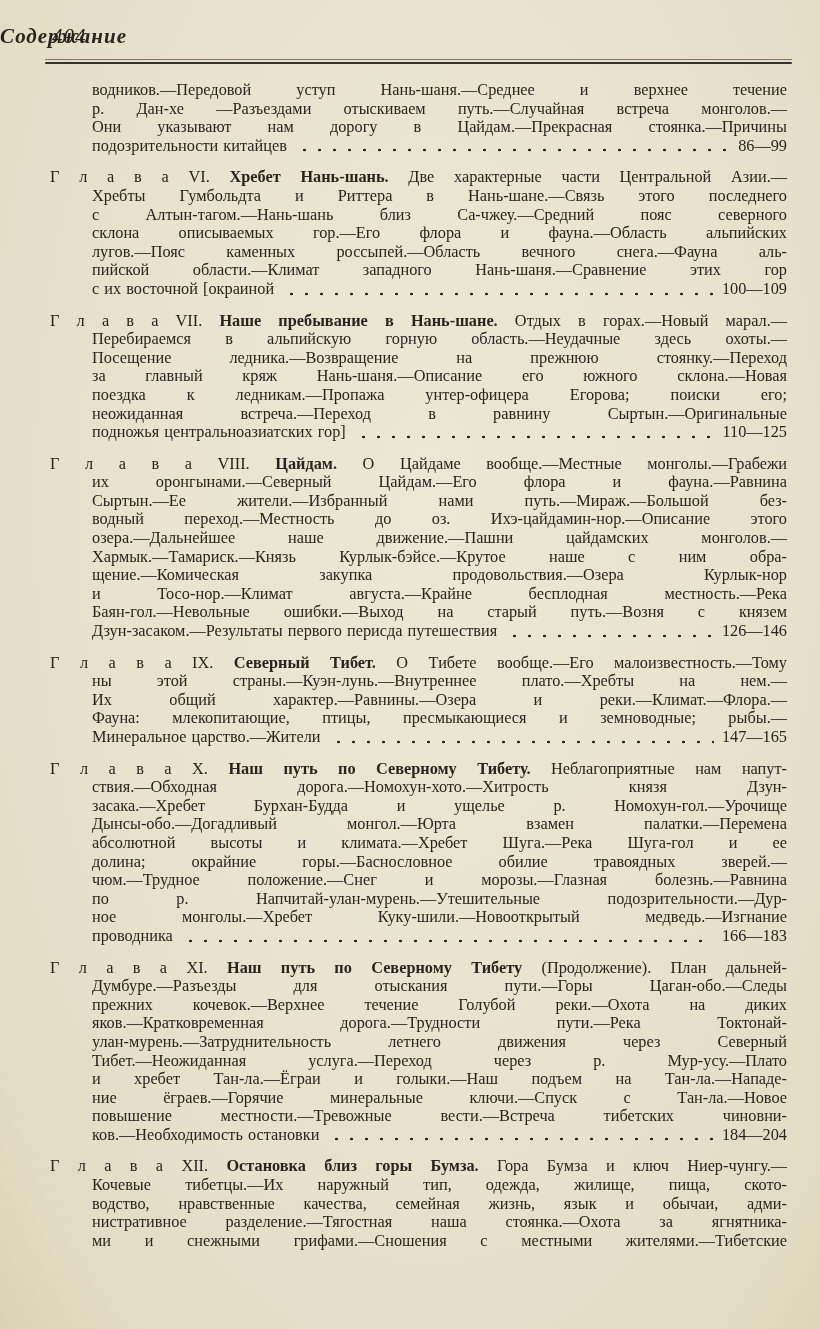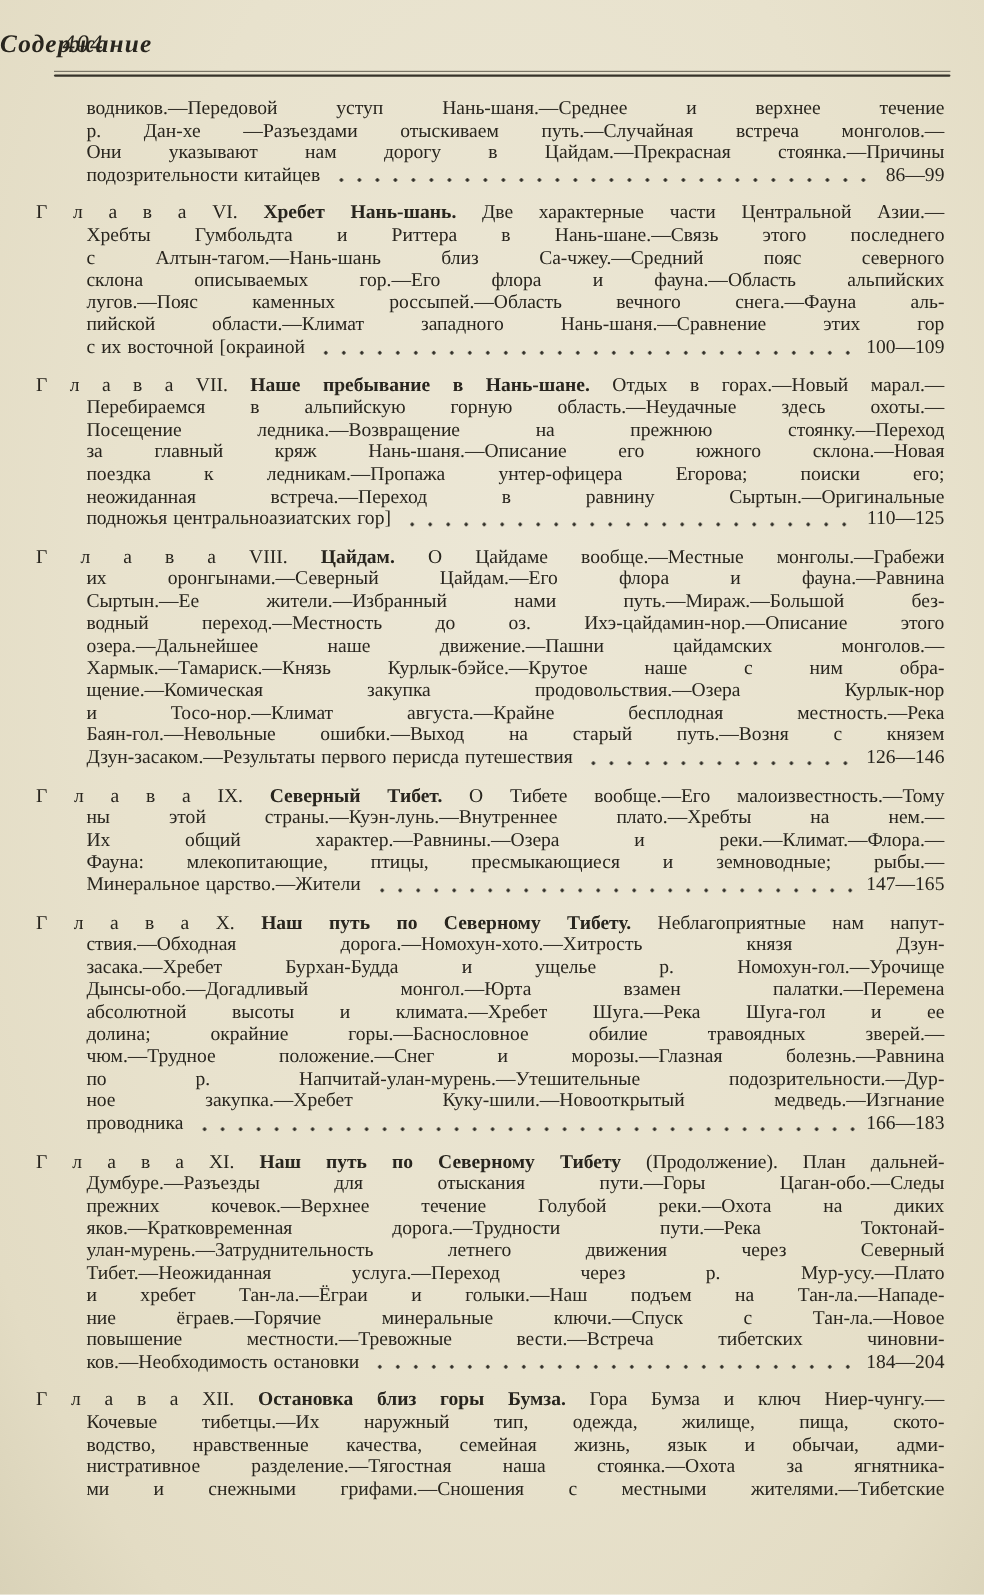--- a/index.html
+++ b/index.html
@@ -44,21 +44,21 @@
     background: #7a7567;
     margin: 5px 28px 0 45px;
   }
   .rule-thick {
     height: 2px;
     background: #36332a;
     margin: 2px 28px 0 45px;
     border-radius: 1px;
   }
   .toc {
-    padding: 17px 33px 0 30px;
+    padding: 17px 33px 0 50px;
   }
   .entry { margin-top: 13px; }
   .entry:first-child { margin-top: 0; }
   .line {
     font-size: 16.3px;
     line-height: 18.6px;
     padding-left: 42px;
     text-align: justify;
     text-align-last: justify;
     word-spacing: 1px;
@@ -162,21 +162,21 @@
       </div>
       <div class="entry">
         <div class="line flush"><span class="line-text"><span class="chap-label">Г л а в а X. </span><span class="chap-title">Наш путь по Северному Тибету.</span><span> Неблагоприятные нам напут-</span></span></div>
         <div class="line"><span class="line-text"><span>ствия.—Обходная дорога.—Номохун-хото.—Хитрость князя Дзун-</span></span></div>
         <div class="line"><span class="line-text"><span>засака.—Хребет Бурхан-Будда и ущелье р. Номохун-гол.—Урочище</span></span></div>
         <div class="line"><span class="line-text"><span>Дынсы-обо.—Догадливый монгол.—Юрта взамен палатки.—Перемена</span></span></div>
         <div class="line"><span class="line-text"><span>абсолютной высоты и климата.—Хребет Шуга.—Река Шуга-гол и ее</span></span></div>
         <div class="line"><span class="line-text"><span>долина; окрайние горы.—Баснословное обилие травоядных зверей.—</span></span></div>
         <div class="line"><span class="line-text"><span>чюм.—Трудное положение.—Снег и морозы.—Глазная болезнь.—Равнина</span></span></div>
         <div class="line"><span class="line-text"><span>по р. Напчитай-улан-мурень.—Утешительные подозрительности.—Дур-</span></span></div>
-        <div class="line"><span class="line-text"><span>ное закупка.—Хребет Куку-шили.—Новооткрытый медведь.—Изгнание</span></span></div>
+        <div class="line"><span class="line-text"><span>ное монголы.—Хребет Куку-шили.—Новооткрытый медведь.—Изгнание</span></span></div>
         <div class="line last">
           <span class="line-text"><span>проводника</span></span>
           <span class="leader"></span>
           <span class="pages">166—183</span>
         </div>
       </div>
       <div class="entry">
         <div class="line flush"><span class="line-text"><span class="chap-label">Г л а в а XI. </span><span class="chap-title">Наш путь по Северному Тибету</span><span> (Продолжение). План дальней-</span></span></div>
         <div class="line"><span class="line-text"><span>Думбуре.—Разъезды для отыскания пути.—Горы Цаган-обо.—Следы</span></span></div>
         <div class="line"><span class="line-text"><span>прежних кочевок.—Верхнее течение Голубой реки.—Охота на диких</span></span></div>

